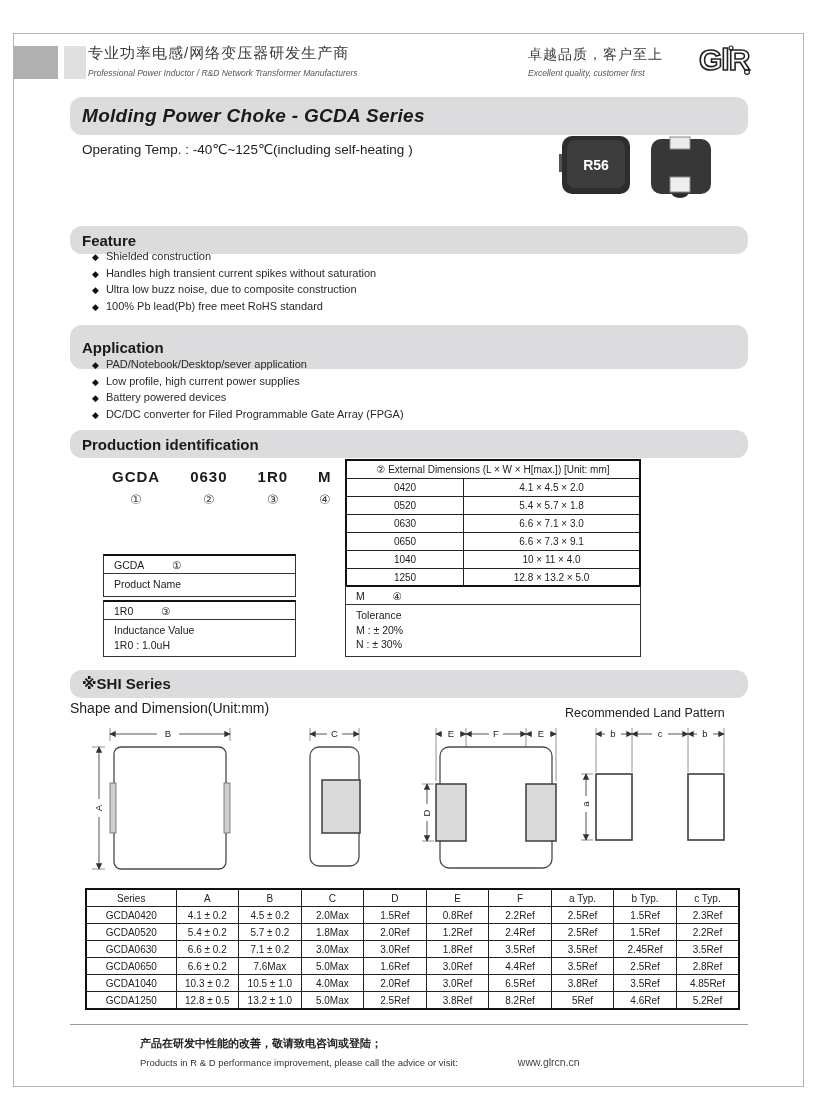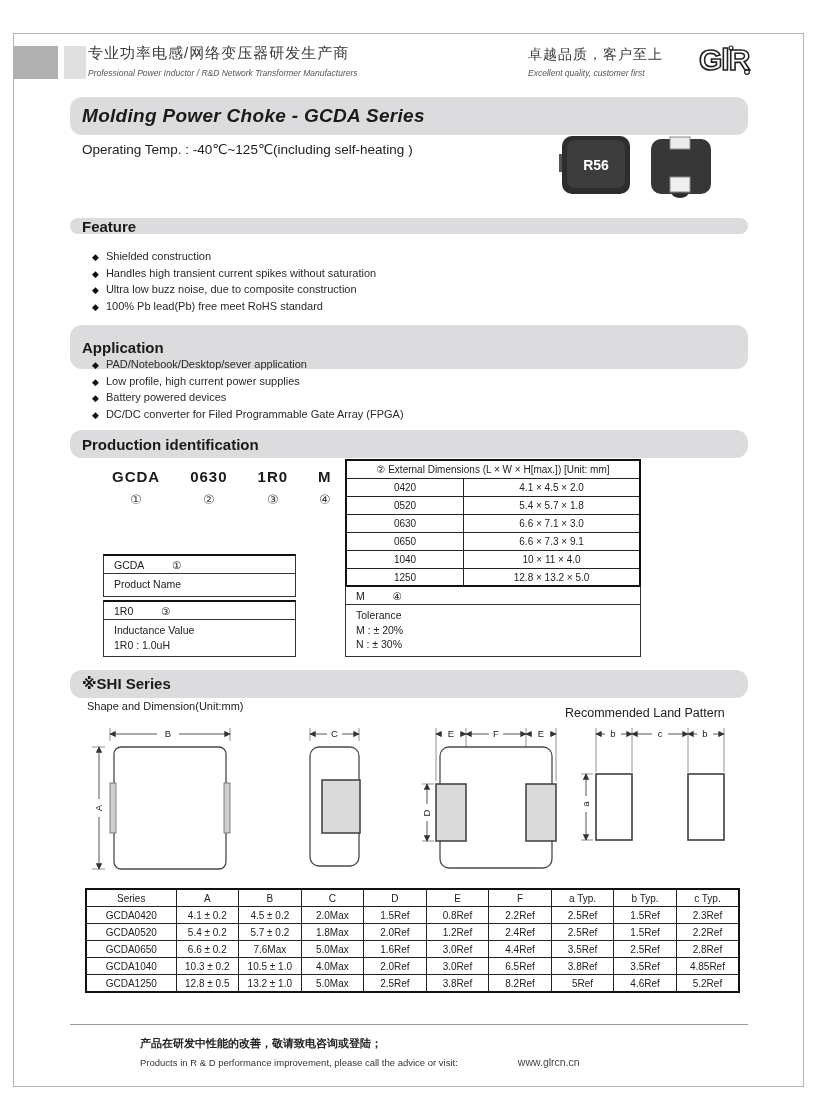--- a/index.html
+++ b/index.html
@@ -20,21 +20,21 @@
   .slogan .zh { font-size:14px; color:#3a3a3a; letter-spacing:1px; }
   .slogan .en { font-size:8.5px; font-style:italic; color:#555; margin-top:4px; }
   .logo { left:695px; top:40px; }
   .logo text { font-family:"Liberation Sans",sans-serif; font-weight:bold; font-size:30px;
                fill:#fff; stroke:#222; stroke-width:1.6px; letter-spacing:-1px; }
 
   
   .bar { left:70px; width:678px; background:#dcdcde; display:flex; align-items:center;
          padding-left:12px; box-sizing:border-box; font-weight:bold;border-radius:12px; }
   .title-bar { top:97px; height:38px; font-size:19px; font-style:italic; letter-spacing:.3px; }
-  .bar-feature { top:218px; height:16px; font-size:15px; }
+  .bar-feature { top:226px; height:28px; font-size:15px; }
   .bar-application { top:325px; height:44px; font-size:15px; }
   .bar-prodid { top:430px; height:28px; font-size:15px; }
   .bar-shi { top:670px; height:28px; font-size:15px; }
 
   .optemp { left:82px; top:141px; font-size:13.5px; font-weight:normal; color:#222; }
 
   
   ul.plain, ul.bullets { list-style:none; margin:0; padding:0; }
   ul.bullets { left:92px; }
   ul.bullets li { font-size:11px; line-height:15.5px; color:#2a2a2a; display:flex; align-items:baseline; }
@@ -57,21 +57,21 @@
   .idbox { border:1px solid #333; border-top:2px solid #111; background:#fff; font-size:10.5px; box-sizing:border-box; }
   .idbox .title-row { display:flex; gap:28px; align-items:center; height:17px;
     padding-left:10px; border-bottom:1px solid #333; }
   .idbox ul { padding:3px 4px 4px 10px; }
   .idbox li { line-height:14.5px; color:#222; }
   .box-name { left:103px; top:554px; width:193px; }
   .box-ind  { left:103px; top:600px; width:193px; }
   .box-tol  { left:345px; top:585px; width:296px; }
 
   
-  .cap-left  { left:70px; top:700px; font-size:11px; color:#222;margin-left:17px; }
+  .cap-left  { left:70px; top:700px; font-size:14px; color:#222; }
   .cap-right { left:565px; top:706px; font-size:12.5px; color:#222; }
 
   svg .dim  { stroke:#444; stroke-width:0.9; fill:none; }
   svg .tick { stroke:#777; stroke-width:0.8; }
   svg .outline { fill:#fff; stroke:#4a4a4a; stroke-width:1.3; }
   svg .pad  { fill:#cfcfcf; stroke:#666; stroke-width:0.8; }
   svg .padb { fill:#dadada; stroke:#3d3d3d; stroke-width:1.5; }
   svg .landpad { fill:#fff; stroke:#3d3d3d; stroke-width:1.6; }
   svg text.dimlbl { font-size:9.5px; fill:#222; text-anchor:middle;
     font-family:"Liberation Sans",sans-serif; }
@@ -405,20 +405,32 @@
           <td>5.7 ± 0.2</td>
           <td>1.8Max</td>
           <td>2.0Ref</td>
           <td>1.2Ref</td>
           <td>2.4Ref</td>
           <td>2.5Ref</td>
           <td>1.5Ref</td>
           <td>2.2Ref</td>
         </tr>
         <tr>
+          <td>GCDA0630</td>
+          <td>6.6 ± 0.2</td>
+          <td>7.1 ± 0.2</td>
+          <td>3.0Max</td>
+          <td>3.0Ref</td>
+          <td>1.8Ref</td>
+          <td>3.5Ref</td>
+          <td>3.5Ref</td>
+          <td>2.45Ref</td>
+          <td>3.5Ref</td>
+        </tr>
+        <tr>
           <td>GCDA0650</td>
           <td>6.6 ± 0.2</td>
           <td>7.6Max</td>
           <td>5.0Max</td>
           <td>1.6Ref</td>
           <td>3.0Ref</td>
           <td>4.4Ref</td>
           <td>3.5Ref</td>
           <td>2.5Ref</td>
           <td>2.8Ref</td>

